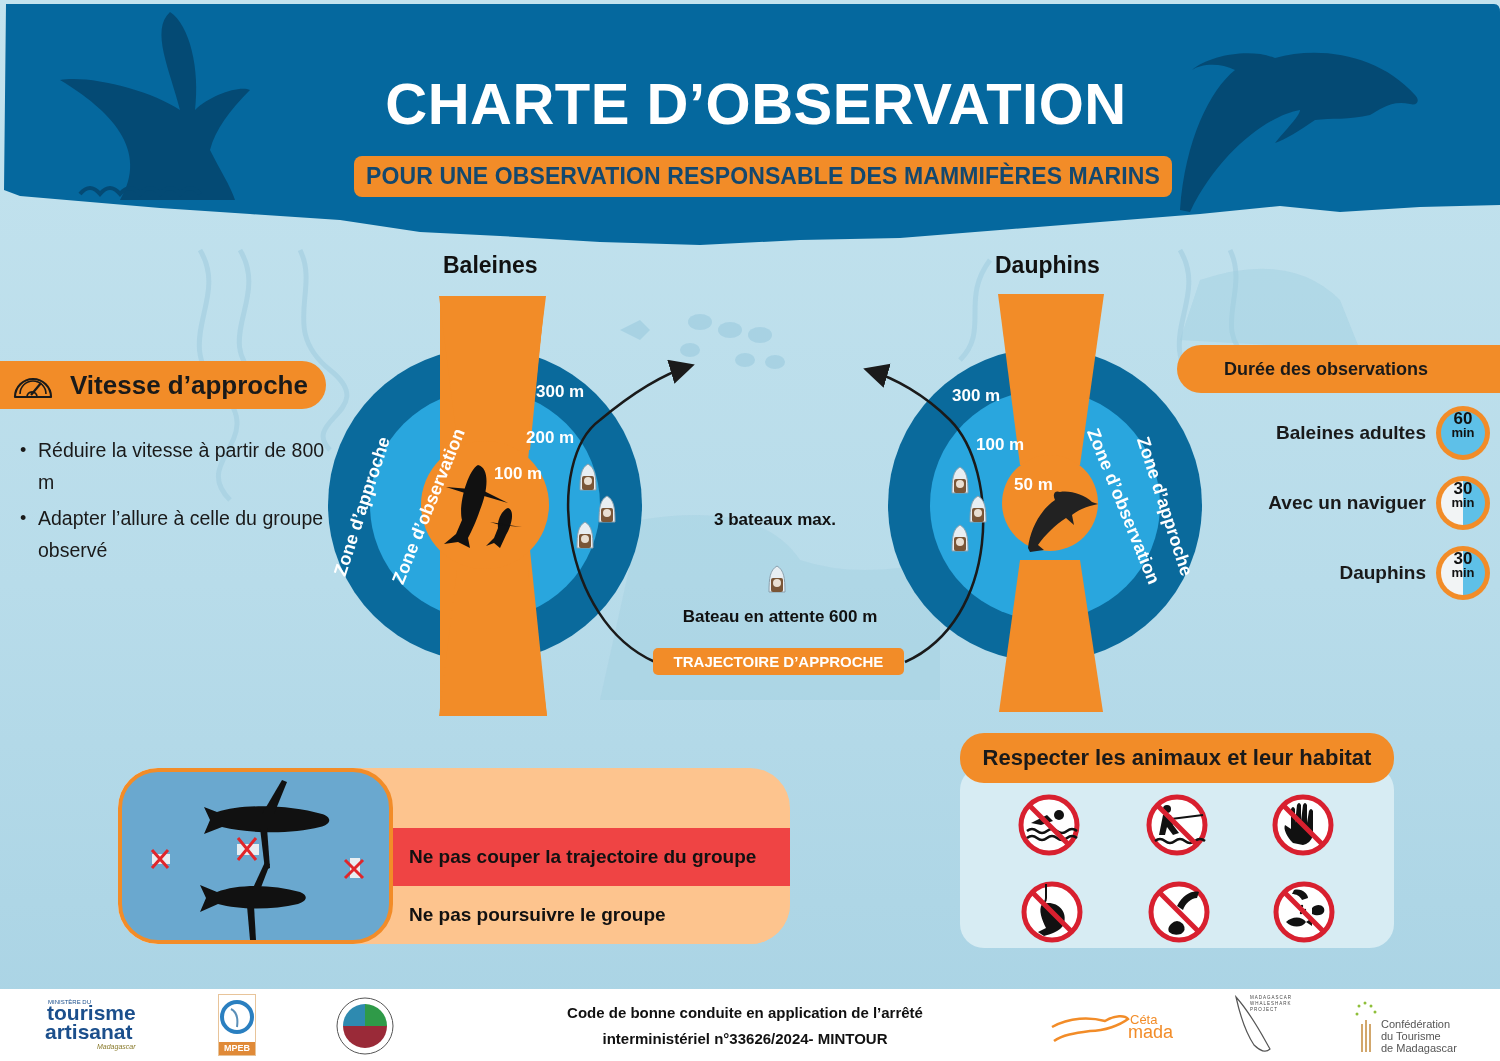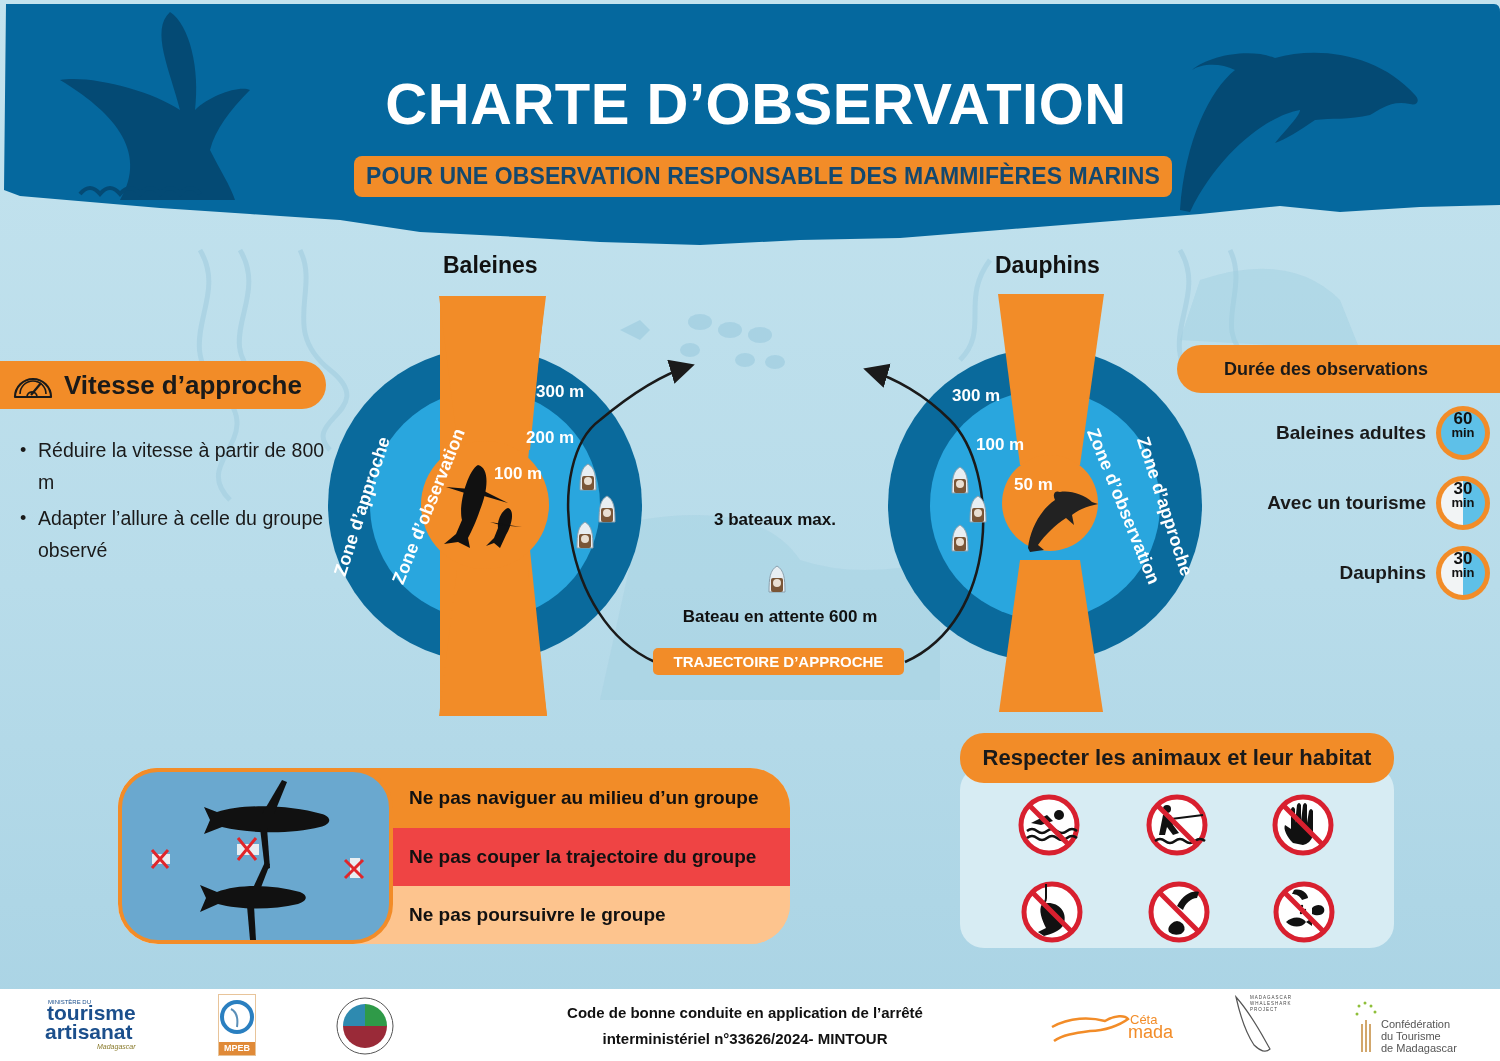--- a/index.html
+++ b/index.html
@@ -13,21 +13,21 @@
 
   
   .header-band { position: absolute; left: 0; top: 0; width: 1500px; height: 260px; }
   .title { position: absolute; left: 0; width: 1512px; top: 70px; text-align: center; color: #ffffff; font-weight: bold; font-size: 58px; letter-spacing: 0.5px; }
   .subtitle-pill { position: absolute; left: 354px; top: 156px; width: 818px; height: 41px; background: #f28c28; border-radius: 8px; display: flex; align-items: center; justify-content: center; }
   .subtitle-pill span { color: #13486e; font-weight: bold; font-size: 23px; letter-spacing: 0.1px; }
 
   
   .pill { position: absolute; background: #f28c28; display: flex; align-items: center; }
   .pill-left { left: 0; top: 361px; width: 326px; height: 48px; border-radius: 0 24px 24px 0; padding-left: 12px; }
-  .pill-left .label { font-size: 26px; font-weight: bold; color: #1a1a1a; margin-left: 10px; }
+  .pill-left .label { font-size: 26px; font-weight: bold; color: #1a1a1a; margin-left: 16px; }
   .pill-right { left: 1177px; top: 345px; width: 323px; height: 48px; border-radius: 24px 0 0 24px; padding-left: 19px; }
   .pill-right .label { font-size: 18px; font-weight: bold; color: #1a1a1a; margin-left: 28px; }
 
   .speed-list { position: absolute; left: 18px; top: 434px; width: 310px; list-style: none; }
   .speed-list li { position: relative; padding-left: 20px; font-size: 19.5px; font-weight: normal; color: #1a1a1a; line-height: 32px; margin-bottom: 4px; }
   .speed-list li::before { content: "•"; position: absolute; left: 2px; top: 0; font-size: 18px; }
 
   .species-title { position: absolute; font-size: 23px; font-weight: bold; color: #111; }
 
   .diagram-svg { position: absolute; left: 0; top: 0; }
@@ -219,40 +219,39 @@
   <div class="duration-row" style="top:406px;">
     <span class="dlabel">Baleines adultes</span>
     <div class="timer">
       <div class="face" style="background:#5ec0e8;">
         <span class="num">60</span>
         <span class="unit">min</span>
       </div>
     </div>
   </div>
   <div class="duration-row" style="top:476px;">
-    <span class="dlabel">Avec un tourisme</span>
+    <span class="dlabel">Avec un naviguer</span>
     <div class="timer">
       <div class="face" style="background:linear-gradient(90deg,#f2f4f5 50%,#5ec0e8 50%);">
         <span class="num">30</span>
         <span class="unit">min</span>
       </div>
     </div>
   </div>
   <div class="duration-row" style="top:546px;">
     <span class="dlabel">Dauphins</span>
     <div class="timer">
       <div class="face" style="background:linear-gradient(90deg,#f2f4f5 50%,#5ec0e8 50%);">
         <span class="num">30</span>
         <span class="unit">min</span>
       </div>
     </div>
   </div>
 
   <div class="rules-box">
-    <div class="rule-row r1">Ne pas naviguer au milieu d’un groupe</div>
     <div class="rule-row r2">Ne pas couper la trajectoire du groupe</div>
     <div class="rule-row r3">Ne pas poursuivre le groupe</div>
     <div class="rules-img">
       <svg width="267" height="168" viewBox="0 0 267 168">
         <g fill="#111">
           <path d="M95 40 C 120 32, 165 32, 200 42 C 210 45, 210 52, 198 55 C 170 62, 130 62, 100 55 L 82 62 L 88 48 L 82 35 Z"></path>
           <path d="M140 42 L 160 8 L 165 10 L 152 42 Z"></path>
           <path d="M145 56 L 148 96 L 143 98 L 138 56 Z"></path>
         </g>
         <g fill="#111">

